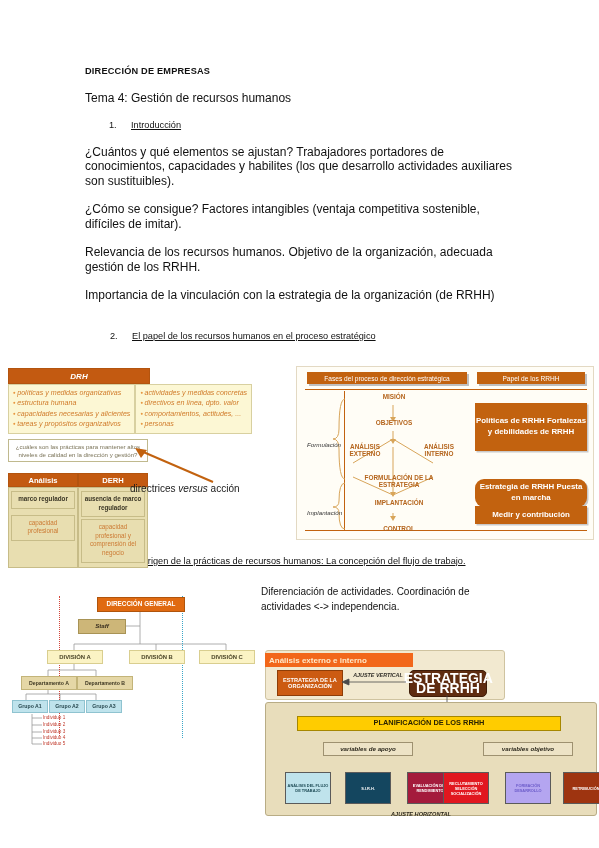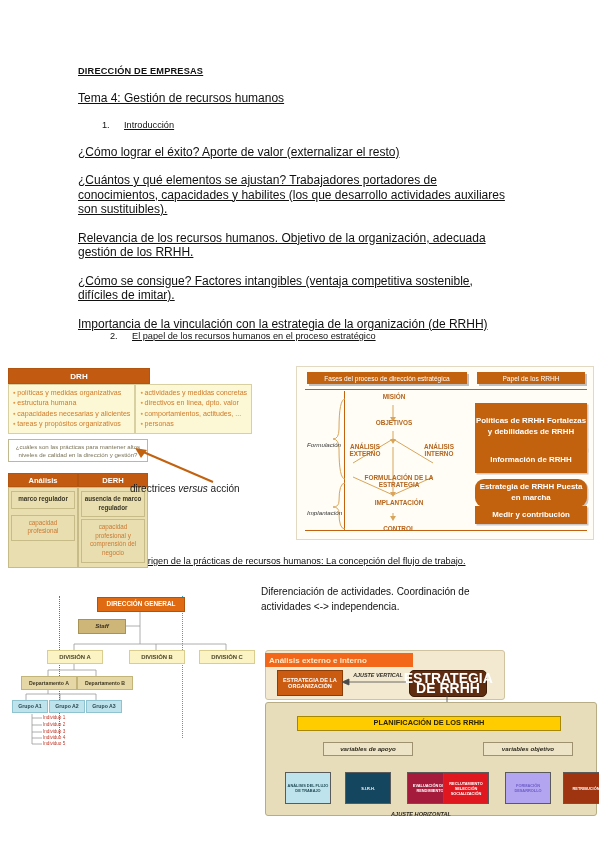--- a/index.html
+++ b/index.html
@@ -2,33 +2,33 @@
 <html><head>
 <meta charset="utf-8">
 <style>
   html,body{margin:0;padding:0;background:#ffffff;}
   body{width:599px;height:848px;position:relative;
        font-family:"Liberation Sans","DejaVu Sans",sans-serif;
        color:#111;overflow:hidden;}
   .page{position:absolute;inset:0;background:#fff;}
 
   
-  .doc{position:absolute;left:78px;top:66px;width:430px;text-decoration:underline;}
+  .doc{position:absolute;left:85px;top:66px;width:430px;}
   .doc h1{font-size:9.2px;font-weight:bold;margin:0 0 15px 0;letter-spacing:.2px;}
   .doc p{font-size:12px;line-height:14.5px;margin:0 0 14px 0;}
   .numhead{font-size:9.2px;margin:0 0 15px 0;padding-left:24px;}
   .numhead .n{display:inline-block;width:22px;}
   .numhead .u{text-decoration:underline;}
   .sec2{position:absolute;left:86px;top:331px;width:430px;}
   .sec3{position:absolute;left:86px;top:556px;width:470px;}
   .diffnote{position:absolute;left:261px;top:584px;width:250px;font-size:10px;line-height:15px;}
 
   
   .fig1{position:absolute;left:8px;top:368px;width:280px;height:172px;}
-  .tbl{position:absolute;left:0;top:0;width:238px;}
+  .tbl{position:absolute;left:0;top:0;width:238px;font-style:italic;}
   .tblrow{display:flex;}
   .cellhdr{background:#C35A11;color:#fff;font-size:8px;font-weight:bold;
            text-align:center;padding:2.5px 0;border:1px solid #B3540F;}
   .cellbody{background:#FCF7D4;border:1px solid #D8D0A0;padding:3px 4px 4px 4px;}
   .cellbody ul{list-style:none;margin:0;padding:0;}
   .cellbody li{font-size:7.1px;color:#D07B2A;line-height:10.3px;white-space:nowrap;}
   .cellbody li::before{content:"\25CF";font-size:4.5px;color:#E8953C;
                        display:inline-block;vertical-align:middle;margin-right:1.5px;}
   .c1{width:140px;}.c2{width:140px;}
 
@@ -102,24 +102,23 @@
 <body>
 
 <div class="page">
 
   <div class="doc">
     <h1>DIRECCIÓN DE EMPRESAS</h1>
     <p>Tema 4: Gestión de recursos humanos</p>
     <div class="numhead">
       <span class="n">1.</span><span class="u">Introducción</span>
     </div>
-    <p>¿Cómo lograr el éxito? Aporte de valor (externalizar el resto)</p>
     <p>¿Cuántos y qué elementos se ajustan? Trabajadores portadores de conocimientos, capacidades y habilites (los que desarrollo actividades auxiliares son sustituibles).</p>
+    <p>¿Cómo se consigue? Factores intangibles (ventaja competitiva sostenible, difíciles de imitar).</p>
     <p>Relevancia de los recursos humanos. Objetivo de la organización, adecuada gestión de los RRHH.</p>
-    <p>¿Cómo se consigue? Factores intangibles (ventaja competitiva sostenible, difíciles de imitar).</p>
     <p>Importancia de la vinculación con la estrategia de la organización (de RRHH)</p>
   </div>
 
   <div class="sec2 numhead" style="padding-left:24px;">
     <span class="n">2.</span><span class="u">El papel de los recursos humanos en el proceso estratégico</span>
   </div>
 
   <div class="sec3 numhead" style="padding-left:24px;">
     <span class="n">3.</span><span class="u">El origen de la prácticas de recursos humanos: La concepción del flujo de trabajo.</span>
   </div>
@@ -215,21 +214,20 @@
     <div class="flowlbl" style="left:46px;top:76px;width:44px;">ANÁLISIS EXTERNO</div>
     <div class="flowlbl" style="left:120px;top:76px;width:44px;">ANÁLISIS INTERNO</div>
     <div class="flowlbl" style="left:62px;top:107px;width:80px;">FORMULACIÓN DE LA ESTRATEGIA</div>
     <div class="flowlbl" style="left:62px;top:132px;width:80px;">IMPLANTACIÓN</div>
     <div class="flowlbl" style="left:62px;top:158px;width:80px;">CONTROL</div>
 
     <div class="phase" style="left:10px;top:74px;">Formulación</div>
     <div class="phase" style="left:10px;top:142px;">Implantación</div>
 
     <div class="pbox" style="left:178px;top:28px;width:112px;height:48px;margin-top:8px;">Políticas de RRHH Fortalezas y debilidades de RRHH</div>
-    <div class="pbox" style="left:178px;top:80px;width:112px;height:26px;">Información de RRHH</div>
     <div class="pbox" style="left:178px;top:112px;width:112px;height:28px;border-radius:9px;">Estrategia de RRHH Puesta en marcha</div>
     <div class="pbox" style="left:178px;top:139px;width:112px;height:18px;">Medir y contribución</div>
   </div>
 
   <div class="fig3">
     <svg style="position:absolute;left:0;top:0;width:244px;height:156px;" viewBox="0 0 244 156">
       <g stroke="#9a9a9a" stroke-width="0.8" fill="none">
         <path d="M128,18 L128,52"></path>
         <path d="M128,34 L112,34"></path>
         <path d="M62,52 L214,52"></path>

